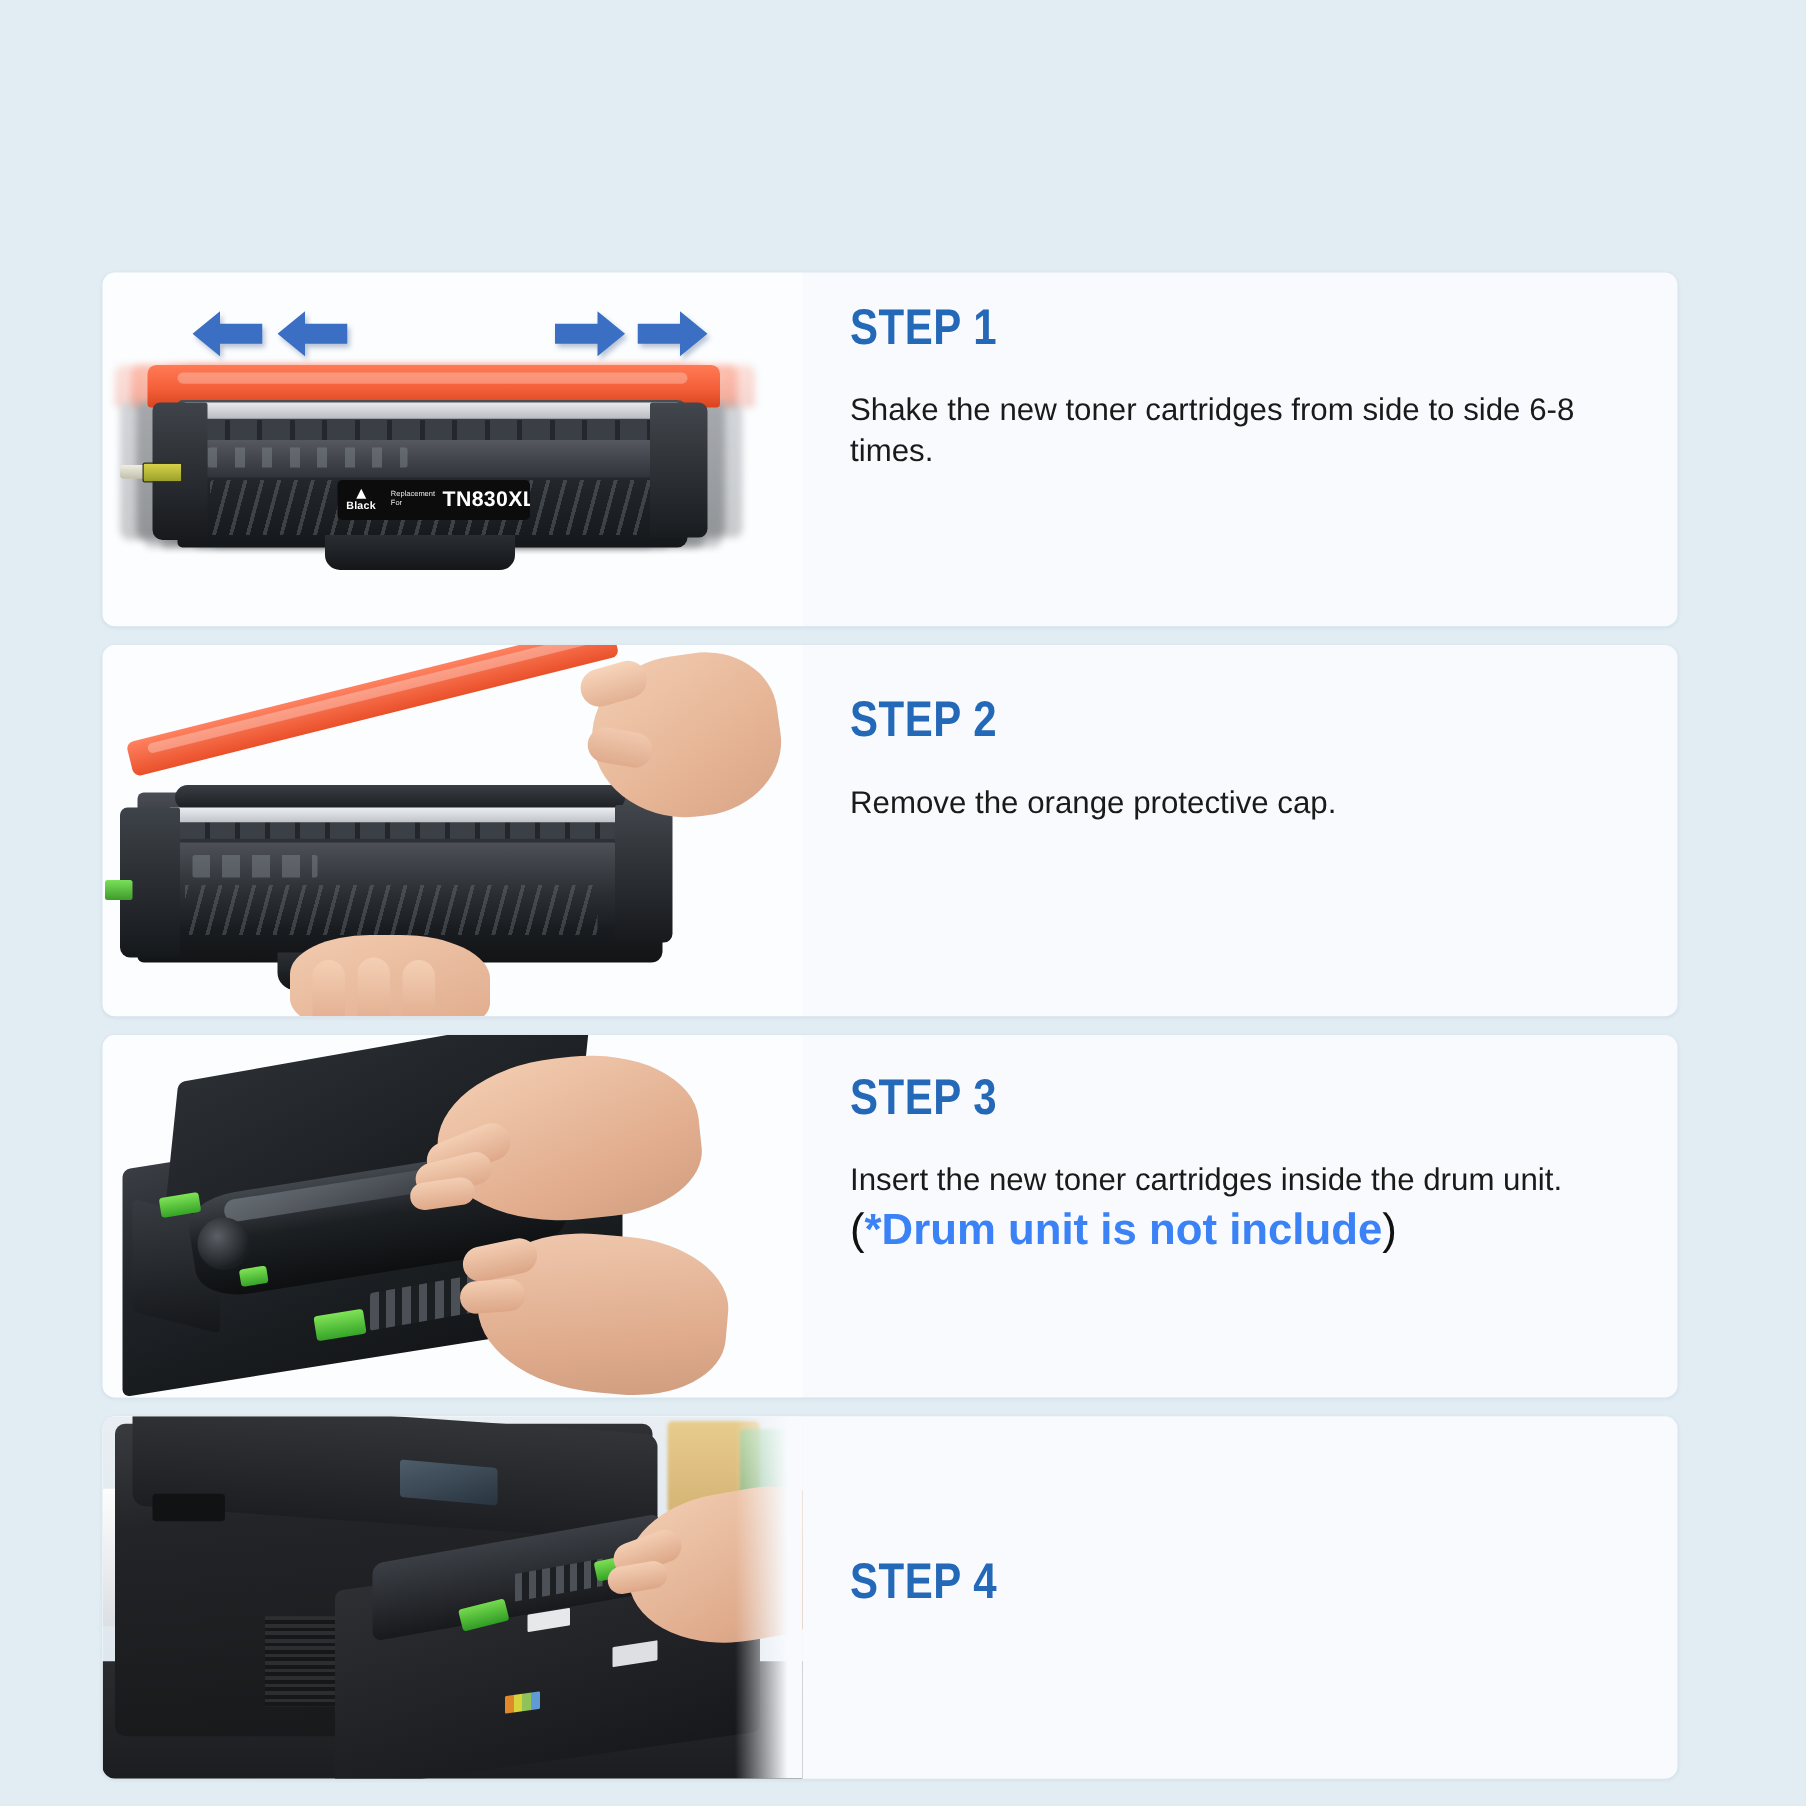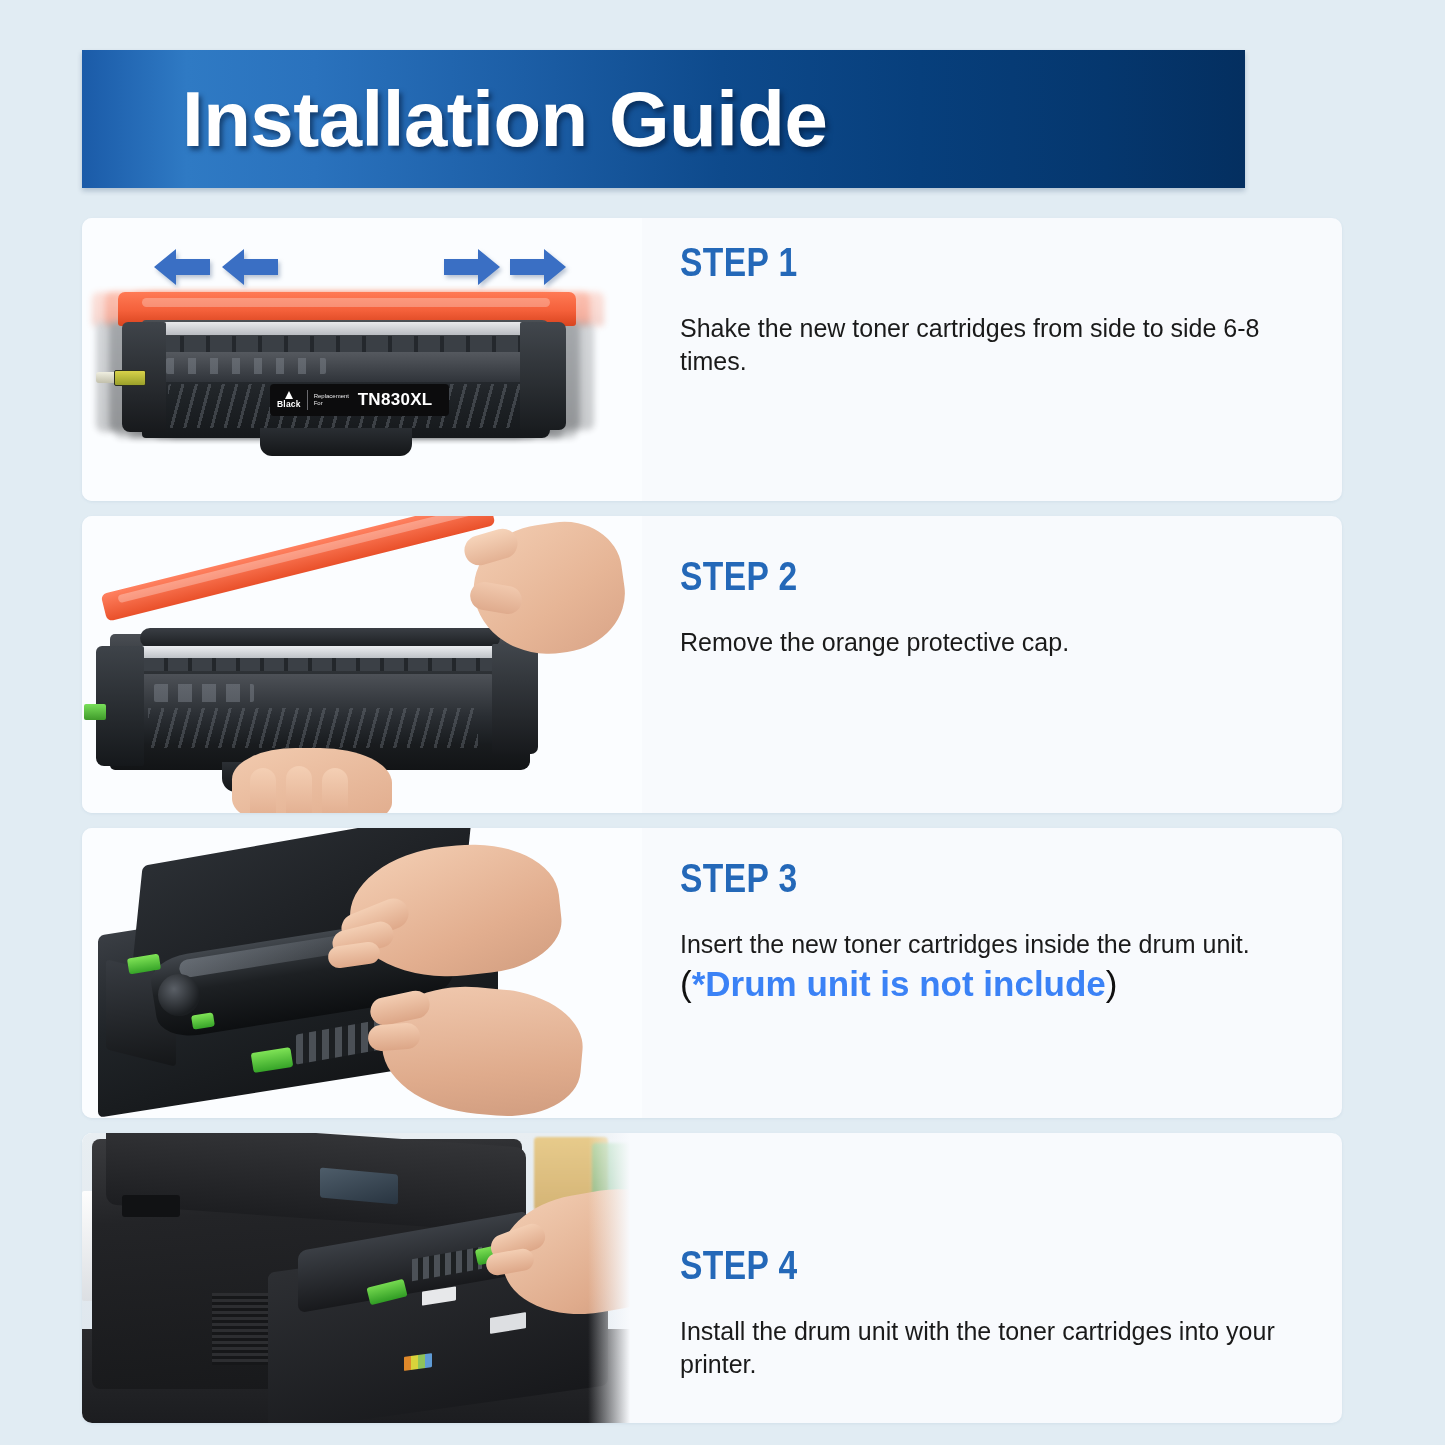--- a/index.html
+++ b/index.html
@@ -227,21 +227,21 @@
     border-radius: 0 0 12px 12px;
   }
   .cart-wave {
     position: absolute; left: 56px; top: 92px; width: 356px; height: 44px;
     background:
       repeating-linear-gradient(105deg, rgba(110,116,124,.42) 0 3px, transparent 3px 13px);
     border-radius: 3px;
   }
   .cart-label {
     position: absolute; left: 158px; top: 92px;
-    width: 179px; height: 32px;
+    width: 154px; height: 32px;
     background: #0c0c0d;
     border-radius: 4px;
     display: flex; align-items: center;
     padding: 0 7px;
     box-sizing: border-box;
     overflow: hidden;
   }
   .lbl-black {
     display: flex; flex-direction: column; align-items: center;
     color: #fff; line-height: 1;
@@ -559,23 +559,20 @@
   .p4-edgefade {
     position: absolute; right: 0; top: 0; width: 54px; height: 100%;
     background: linear-gradient(90deg, rgba(248,250,253,0), #f8fafd 78%);
   }
 </style>
 </head>
 <body>
 
 <div class="page">
 
-  <div class="banner">
-    <div class="banner-title">Installation Guide</div>
-  </div>
 
   <div class="card card-1">
     <div class="card-inner">
 
       <div class="photo-pane">
 
         <div class="arrow-row">
           <div class="arrow arrow-l1">
             <svg viewBox="0 0 56 42">
                 <polygon points="0,21 22,3 22,13 56,13 56,29 22,29 22,39" fill="#3a6fc4"></polygon>
@@ -755,19 +752,18 @@
           <div class="p4-green-lever"></div>
           <div class="p4-hand"></div>
           <div class="p4-hf1"></div>
           <div class="p4-hf2"></div>
           <div class="p4-edgefade"></div>
         </div>
       </div>
 
       <div class="text-pane">
         <div class="step-heading">STEP 4</div>
-        <div class="step-body">Install the drum unit with the toner cartridges into your printer.</div>
       </div>
 
     </div>
   </div>
 
 </div>
 
 </body></html>

